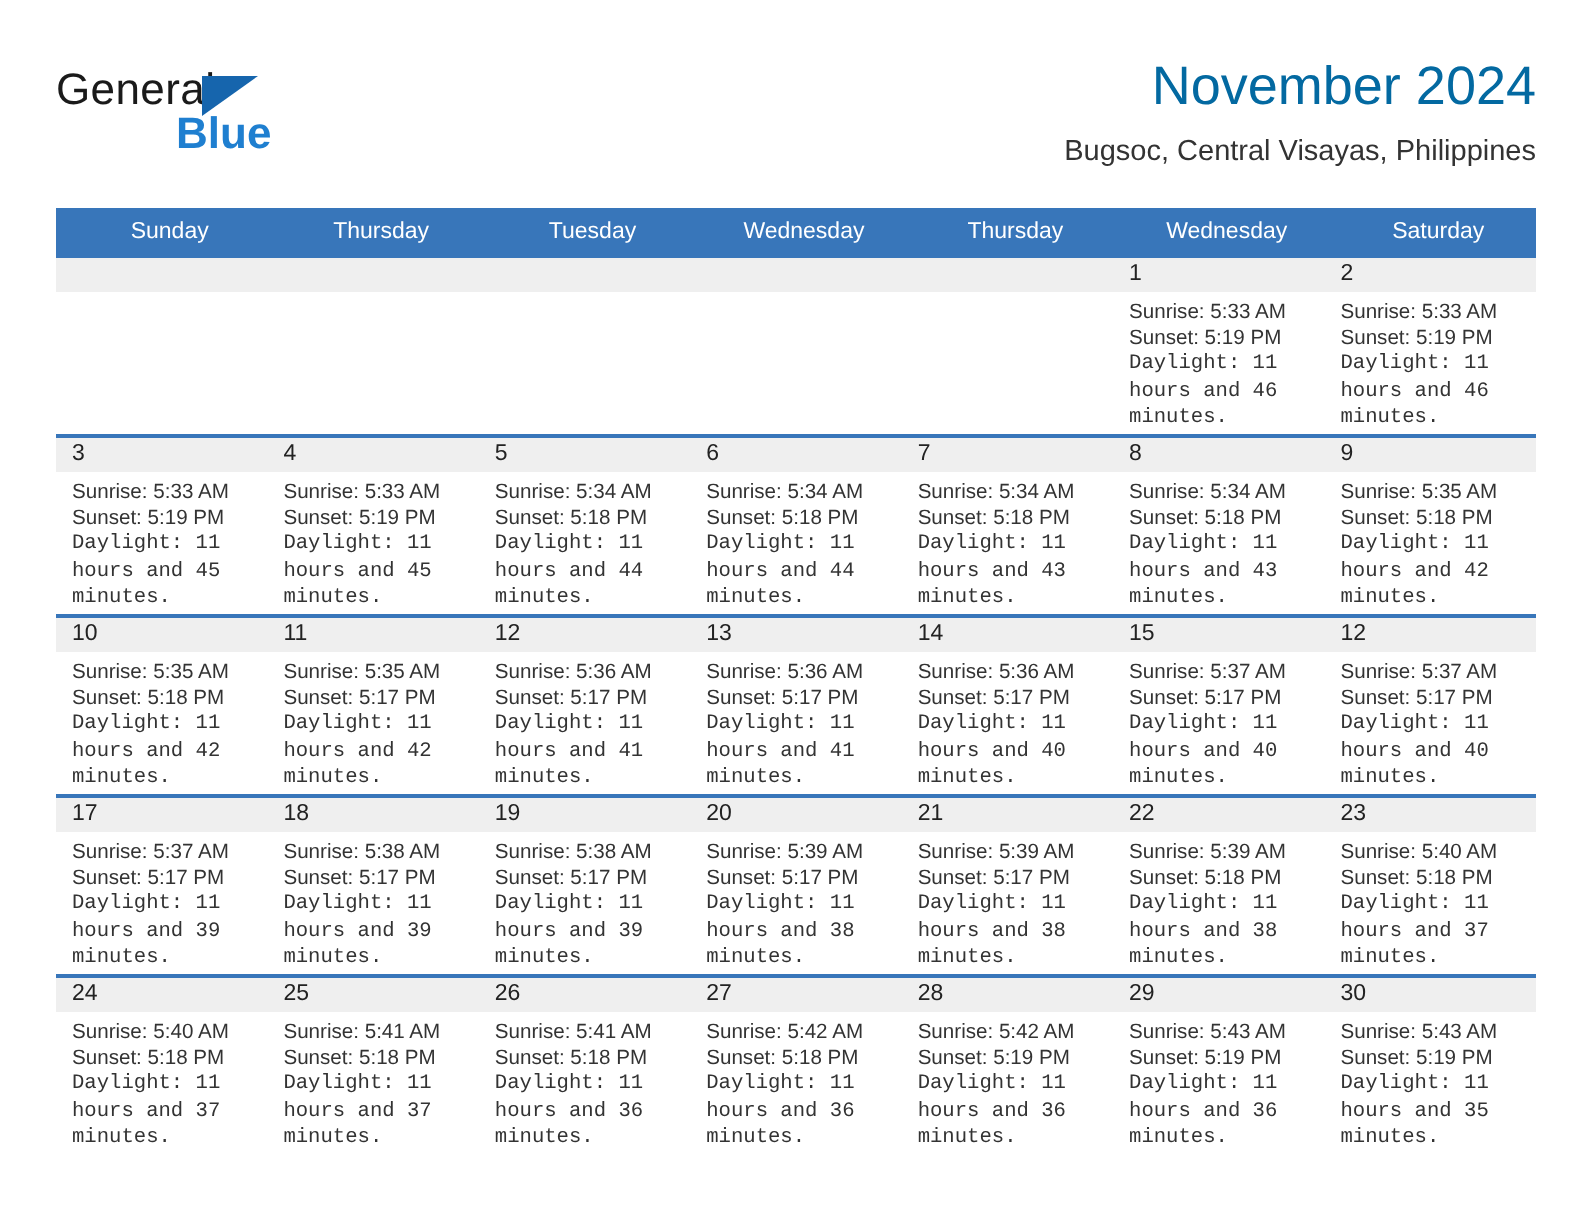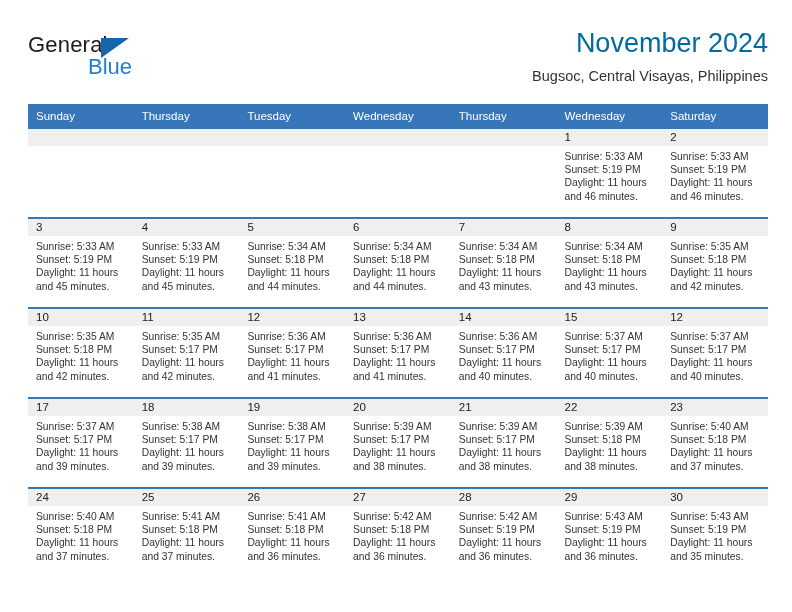--- a/index.html
+++ b/index.html
@@ -56,20 +56,21 @@
     border-left: 28px solid #1665ad;
     border-bottom: 20px solid transparent;
   }
   .brand-blue {
     position: absolute;
     left: 60px;
     top: 22px;
     font-size: 22px;
     color: #1f7fd0;
     line-height: 26px;
+    font-weight: bold;
   }
 
   .title-block {
     position: absolute;
     right: 0;
     top: 0;
     text-align: right;
   }
   .cal-title {
     font-size: 27px;
@@ -94,21 +95,21 @@
     top: 104px;
     width: 740px;
     border-collapse: collapse;
     table-layout: fixed;
   }
   .calendar th {
     background: #3876ba;
     color: #ffffff;
     font-weight: normal;
     font-size: 11.5px;
-    text-align: left;
+    text-align: center;
     padding: 6px 0 6px 8px;
     height: 12px;
     line-height: 13px;
   }
   .calendar td {
     vertical-align: top;
     padding: 0;
     border-top: 2px solid #3876ba;
     height: 88px;
   }
@@ -134,20 +135,21 @@
     padding: 4px 8px 0 8px;
     font-size: 10.3px;
     line-height: 13.2px;
     color: #333333;
   }
   .details div {
     white-space: nowrap;
   }
   .details .daylight {
     white-space: normal;
+    font-family: Liberation Mono, monospace;
   }
 </style>
 </head>
 <body>
 
 <div class="page">
 
   <div class="header">
 
     <div class="brand">

